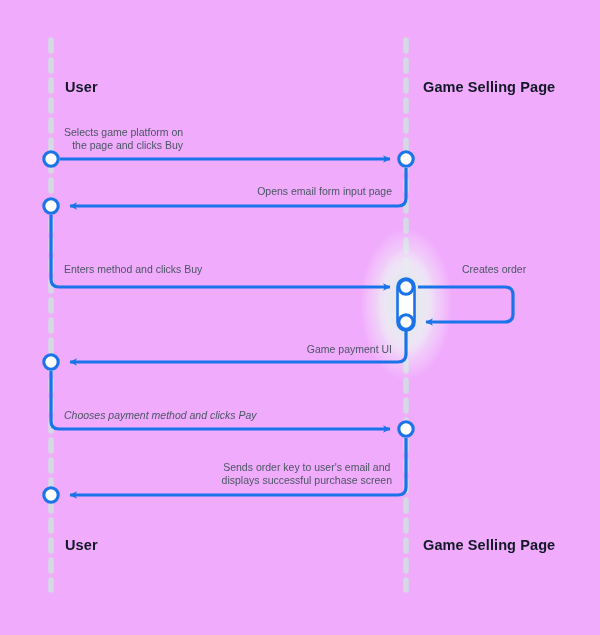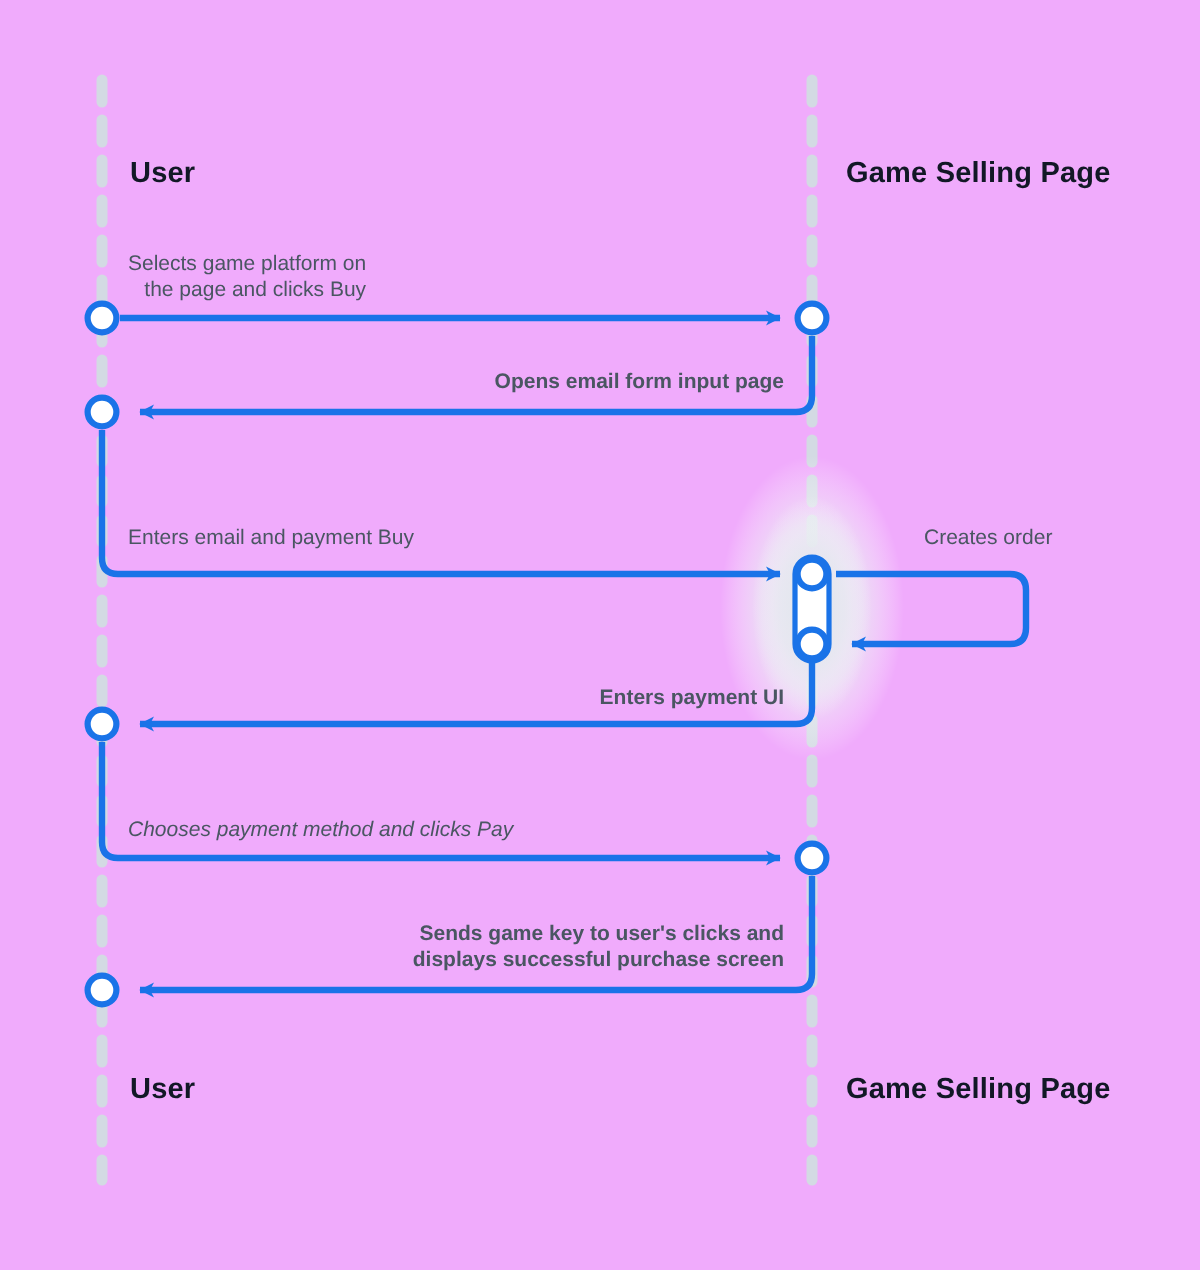--- a/index.html
+++ b/index.html
@@ -36,21 +36,21 @@
   .msg-label {
     position: absolute;
     font-family: "Liberation Sans", sans-serif;
     font-size: 10.5px;
     font-weight: normal;
     color: #4a5662;
     line-height: 13px;
     white-space: pre;
   }
   .msg-label.align-left  { text-align: right; }
-  .msg-label.align-right { text-align: right; font-weight: bold; }
+  .msg-label.align-right { text-align: center; }
 </style>
 </head>
 <body>
 
 <div id="diagram-root">
 
   <svg id="seq-svg" viewBox="0 0 600 635" xmlns="http://www.w3.org/2000/svg">
     <defs>
       <radialGradient id="glow-grad" cx="50%" cy="50%" r="50%">
         <stop offset="0%" stop-color="#dfe4ea" stop-opacity="0.95"></stop>
@@ -125,24 +125,24 @@
   <div class="actor-label" style="left:423px; top:79px;">Game Selling Page</div>
 
   <div class="actor-label" style="left:65px; top:537px;">User</div>
   <div class="actor-label" style="left:423px; top:537px;">Game Selling Page</div>
 
   <div class="msg-label align-left" style="left:64px; top:126px;">Selects game platform on
 the page and clicks Buy</div>
 
   <div class="msg-label align-right" style="right:208px; top:185px;">Opens email form input page</div>
 
-  <div class="msg-label align-left" style="left:64px; top:263px;">Enters email and payment Buy</div>
+  <div class="msg-label align-left" style="left:64px; top:263px;">Enters method and clicks Buy</div>
 
   <div class="msg-label align-left" style="left:420px; top:263px;margin-left:42px;">Creates order</div>
 
-  <div class="msg-label align-right" style="right:208px; top:343px;">Enters payment UI</div>
+  <div class="msg-label align-right" style="right:208px; top:343px;">Game payment UI</div>
 
   <div class="msg-label align-left" style="left:64px; top:409px;font-style:italic;">Chooses payment method and clicks Pay</div>
 
-  <div class="msg-label align-right" style="right:208px; top:461px;">Sends game key to user's clicks and
+  <div class="msg-label align-right" style="right:208px; top:461px;">Sends order key to user's email and
 displays successful purchase screen</div>
 
 </div>
 
 </body></html>

